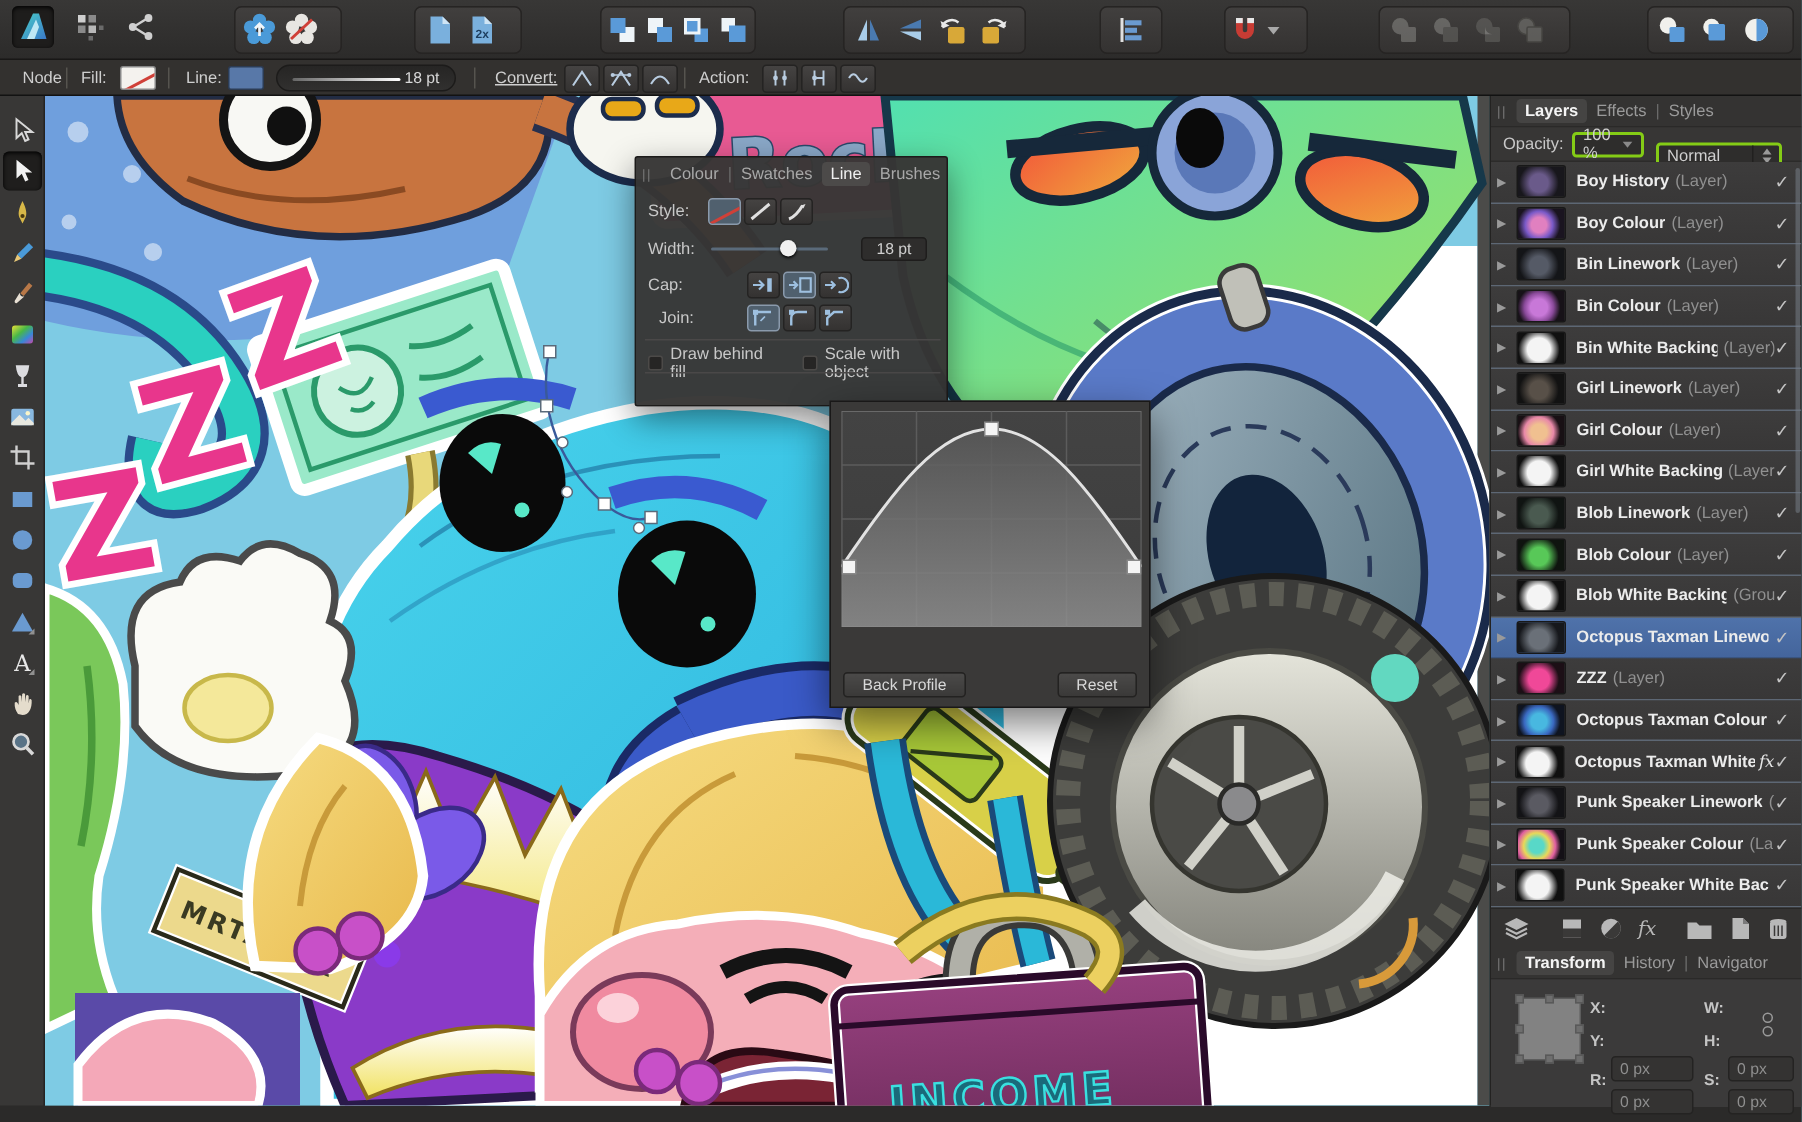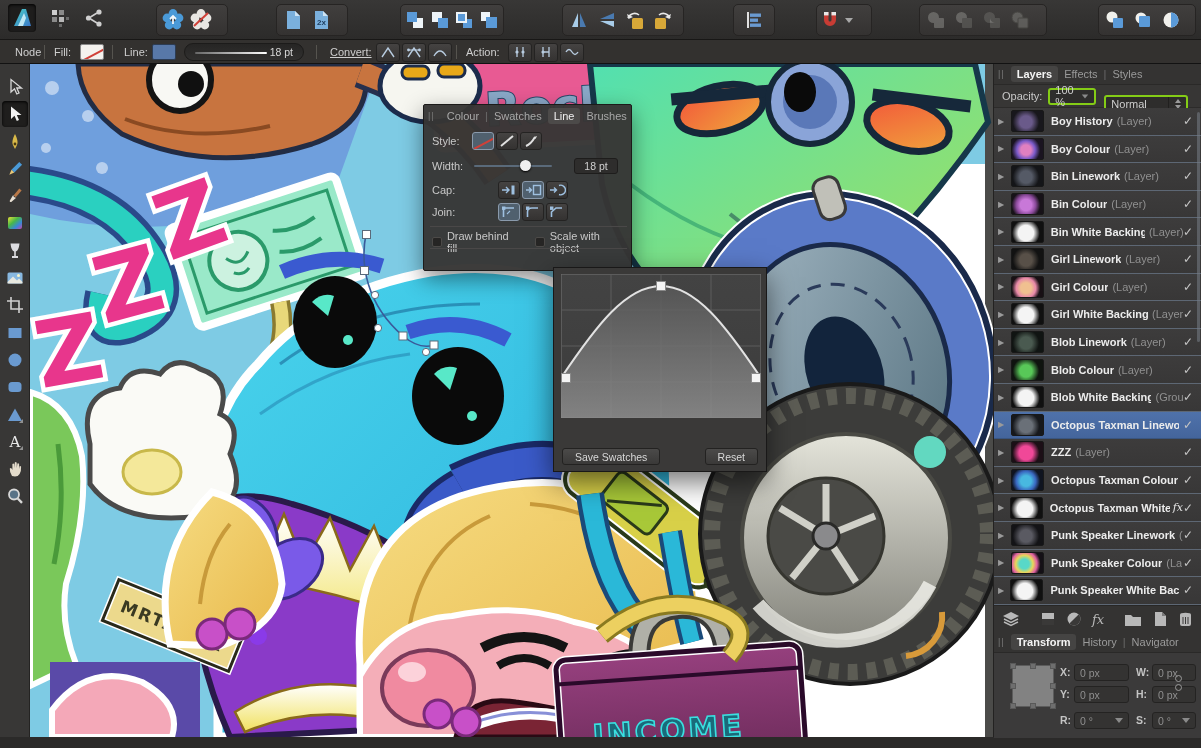--- a/index.html
+++ b/index.html
@@ -127,21 +127,21 @@
   #layers-footer { height:27px; background:#343332; border-top:1px solid #282726; display:flex; align-items:center; padding:0 8px; gap:10px; }
   .fico { color:#b4b4b4; display:flex; align-items:center; }
   .spacer { flex:1; }
 
   #transform-content { position:relative; height:85px; background:#3b3a3a; font-size:10.5px; }
   #anchor-widget { position:absolute; left:18px; top:12px; width:42px; height:42px; background:#828282;
     border:1px solid #5c5c5c; border-radius:3px; }
   #anchor-widget i { position:absolute; width:6px; height:6px; background:#6e6e6e; border:1px solid #595959; }
   .tf-label { position:absolute; color:#c4c4c4; font-weight:bold; }
   .tf-field { position:absolute; width:55px; height:17px; background:#343332; border:1px solid #242322;
-    border-radius:3px; color:#8f8f8f; display:flex; align-items:center; padding:0 5px; }
+    border-radius:3px; color:#8f8f8f; display:flex; align-items:center; padding:0 5px;margin-top:40px; }
   .tf-field.dd::after { content:""; margin-left:auto; width:0; height:0;
     border-left:4px solid transparent; border-right:4px solid transparent; border-top:5px solid #8a8a8a; }
   #link-wh { position:absolute; left:181px; top:22px; width:8px; height:22px; }
   #link-wh i { display:block; width:7px; height:7px; border:1.5px solid #9a9a9a; border-radius:50%; margin-bottom:2px; }
 
   
   #status-bar { position:absolute; left:0; top:737px; width:1201px; height:11px; background:#494747;
     border-top:1px solid #2a2929; color:#f2f2f2; font-size:9.5px; line-height:11px; padding-left:4px; white-space:nowrap; }
   #status-bar b { font-weight:bold; }
 
@@ -816,21 +816,21 @@
           </svg>
         </span>
       <span class="swbtn">
         <svg width="17" height="14">
             <path d="M1 7 H7 M5 4.5 L7.5 7 L5 9.5" stroke="#9ec0e0" stroke-width="1.4" fill="none"></path>
             <path d="M10 2.5 a4.8 4.8 0 1 1 0 9" fill="none" stroke="#9ec0e0" stroke-width="1.4"></path>
           </svg>
         </span>
     </div>
     <div class="lp-row" style="top:98px;">
-      <span style="width:38px;">Join:</span>
+      <span style="width:38px;text-align:center;">Join:</span>
       <span class="swbtn sel" style="margin-left:28px;">
         <svg width="16" height="14">
             <path d="M2.5 12 V3 H13" fill="none" stroke="#9ec0e0" stroke-width="1.6"></path>
             <rect x="1" y="1.5" width="3.4" height="3.4" fill="#9ec0e0"></rect>
             <path d="M6 9 L9 6" stroke="#9ec0e0" stroke-width="1.1"></path>
           </svg>
         </span>
       <span class="swbtn">
         <svg width="16" height="14">
             <path d="M2.5 12 V7 Q2.5 3 7 3 H13" fill="none" stroke="#9ec0e0" stroke-width="1.6"></path>
@@ -877,21 +877,21 @@
       </g>
       <path d="M0 104 C35 52 65 12 100 12 C135 12 165 52 200 104 L200 144 L0 144 Z" fill="url(#pgFill)" opacity=".85"></path>
       <path d="M0 104 C35 52 65 12 100 12 C135 12 165 52 200 104" stroke="#e2e2e2" stroke-width="2" fill="none"></path>
       <g fill="#f4f4f4" stroke="#8a8a8a" stroke-width="1">
         <rect x="0.5" y="99.5" width="9" height="9"></rect>
         <rect x="95.5" y="7.5" width="9" height="9"></rect>
         <rect x="190.5" y="99.5" width="9" height="9"></rect>
       </g>
     </svg>
     <div id="pp-buttons">
-      <span class="pp-btn">Save Swatches</span>
+      <span class="pp-btn">Back Profile</span>
       <span class="pp-btn">Reset</span>
     </div>
   </div>
 
   <div id="right-panel">
     <div class="panel-tabs">
       <span class="grip">||</span>
       <span class="lp-tab active">Layers</span>
       <span class="lp-tab">Effects</span>
         <span class="lp-tabsep">|</span>

